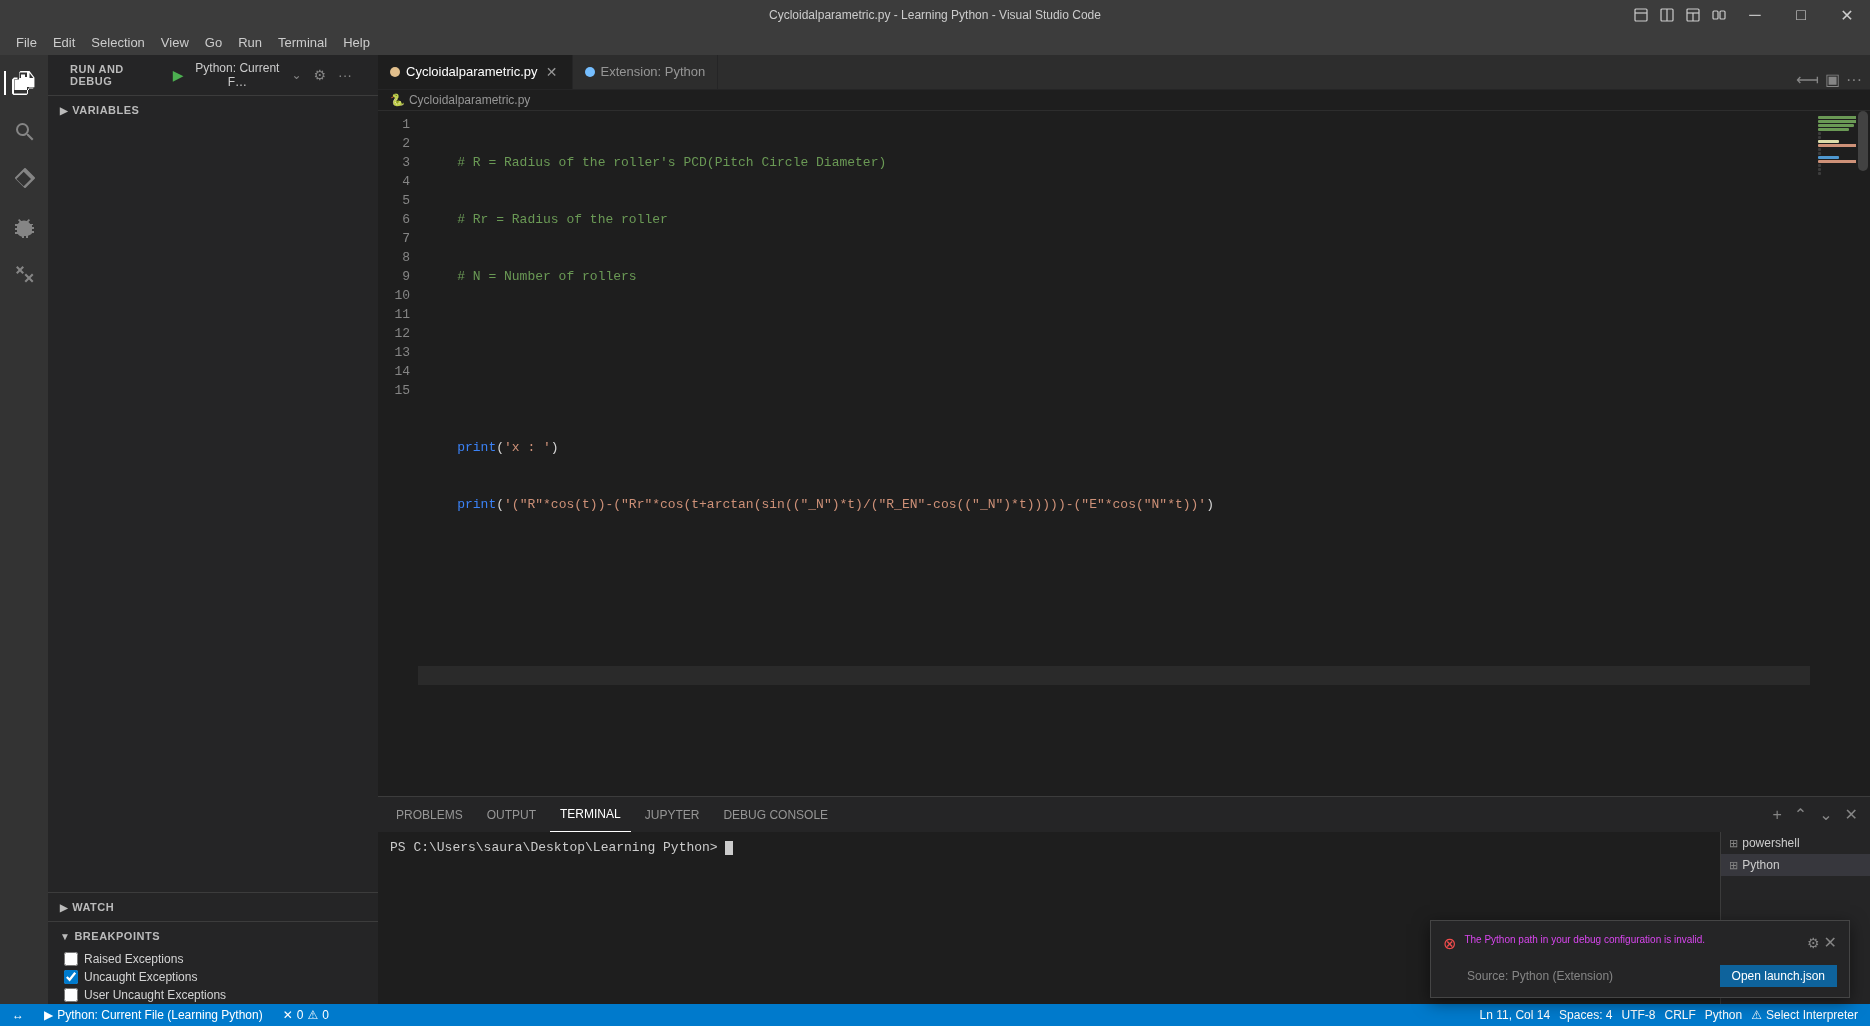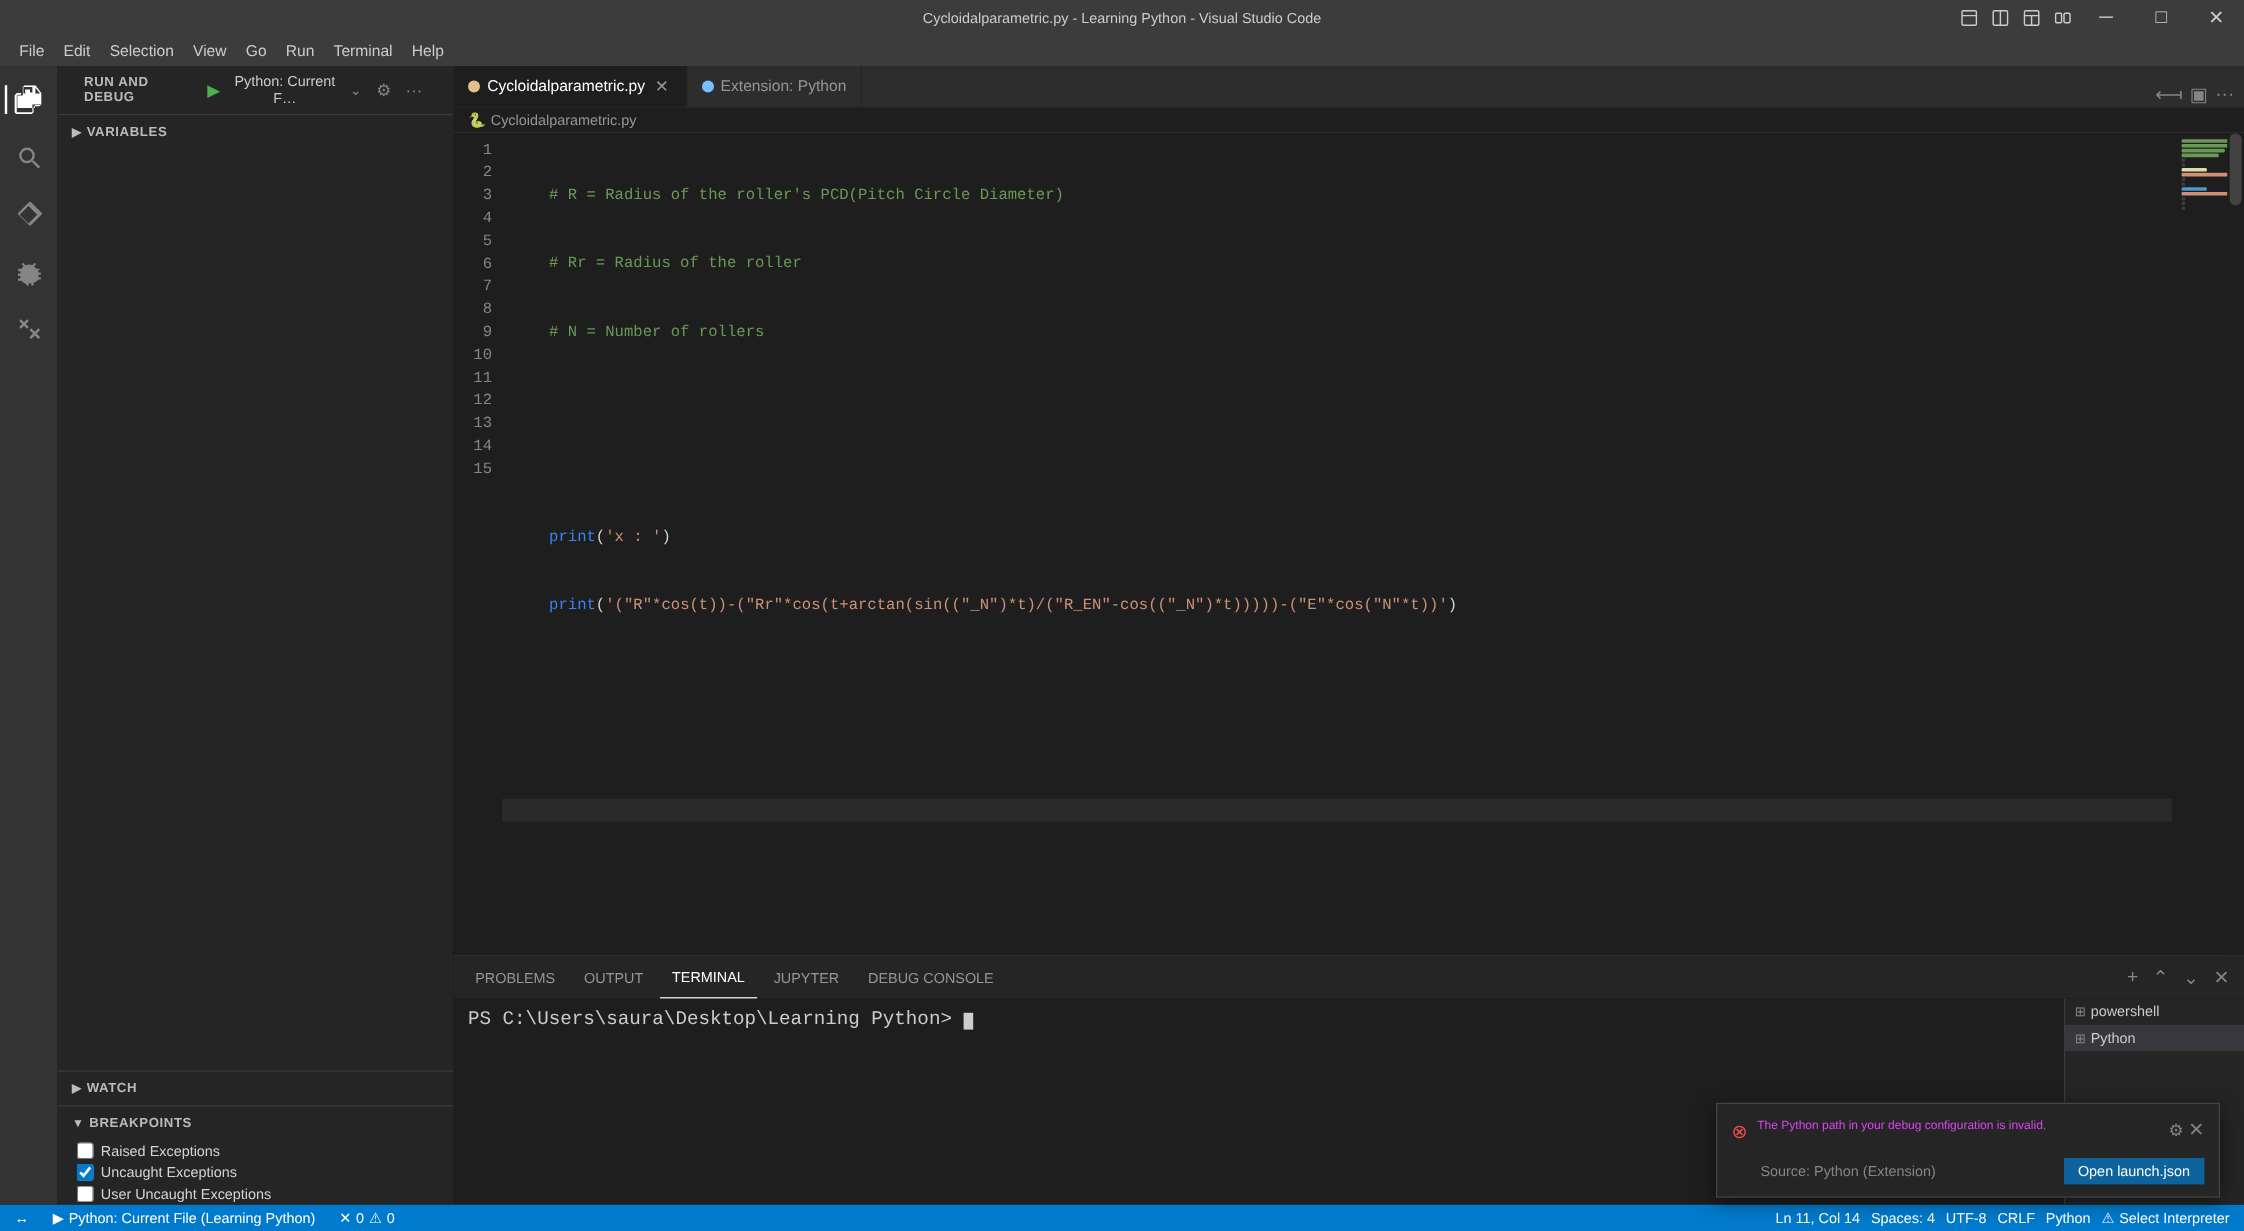--- a/index.html
+++ b/index.html
@@ -381,21 +381,21 @@
       color: #858585;
       cursor: pointer;
       font-size: 16px;
       padding: 2px 4px;
     }
     #panel-content {
       flex: 1;
       overflow-y: auto;
       padding: 8px 12px;
       font-family: 'Consolas', 'Courier New', monospace;
-      font-size: 16px;
+      font-size: 13px;
     }
     #terminal-content {
       color: #cccccc;
     }
     
     #terminal-sidebar {
       width: 150px;
       background: #252526;
       border-left: 1px solid #3c3c3c;
       display: flex;

